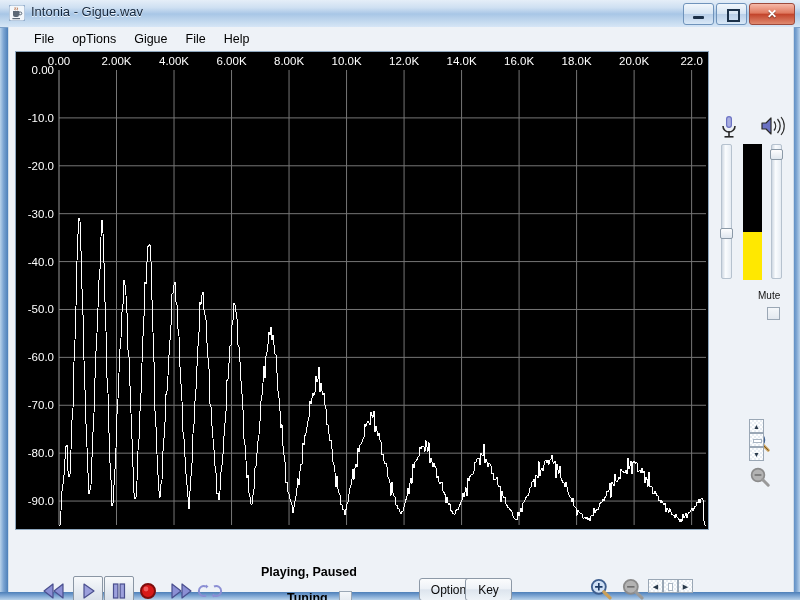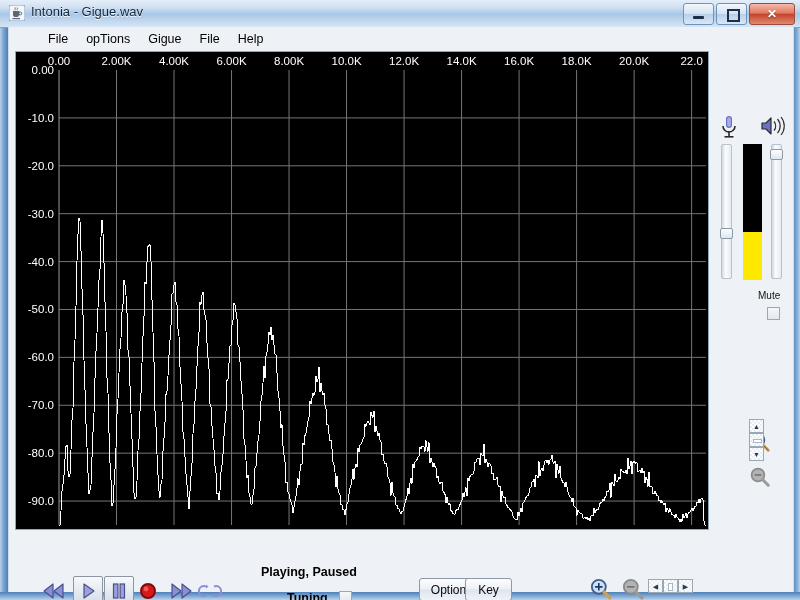--- a/index.html
+++ b/index.html
@@ -52,21 +52,21 @@
     border:2px solid #1b3048;}
 
   
   .client{
     position:absolute;left:8px;top:27px;width:784px;height:565px;
     background:#eef2f7;
     background-image:radial-gradient(rgba(180,196,214,.55) .5px, transparent .5px);
     background-size:4px 4px;
     border-left:1px solid #cfdcea;border-right:1px solid #cfdcea;
   }
-  .menubar{position:absolute;left:14px;top:0;width:620px;height:23px;
+  .menubar{position:absolute;left:0;top:0;width:620px;height:23px;
     display:flex;align-items:center;padding-left:16px;box-sizing:border-box;}
   .menu-item{font-size:12.5px;color:#000;padding:3px 9px;border-radius:2px;cursor:default;}
 
   
   .plot-wrap{position:absolute;left:6px;top:24px;width:694px;height:479px;
     background:#000;border:1px solid #8ea6bd;box-sizing:border-box;}
   .plot-inner{position:absolute;left:0;top:0;width:100%;height:100%;}
   .plot-svg{position:absolute;left:0;top:0;}
 
   

